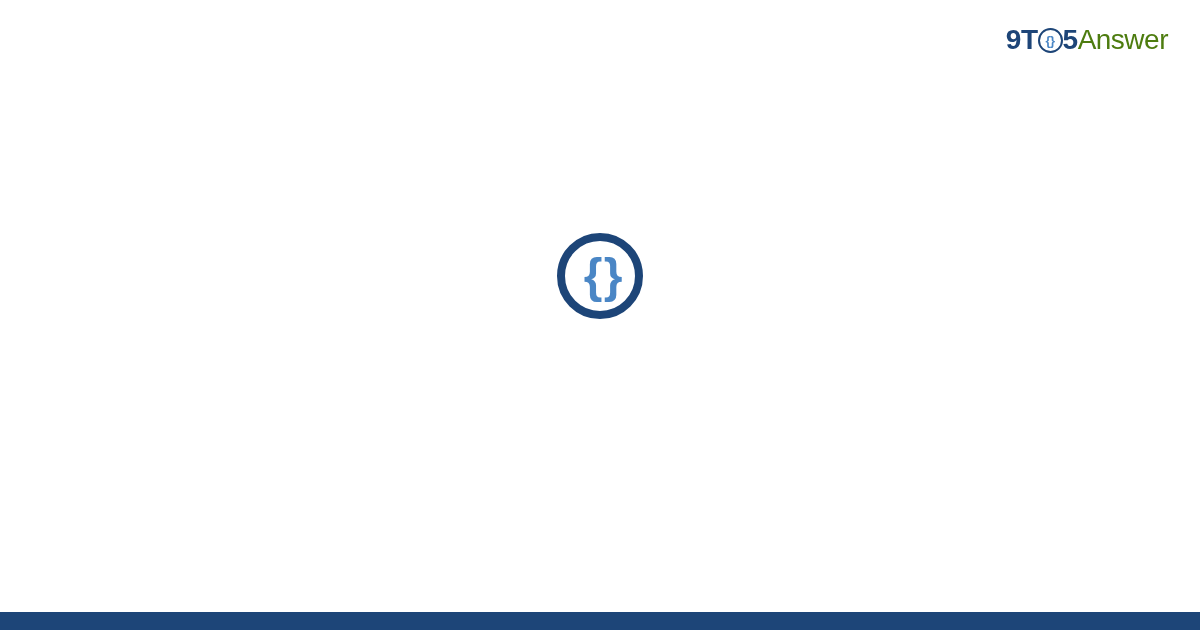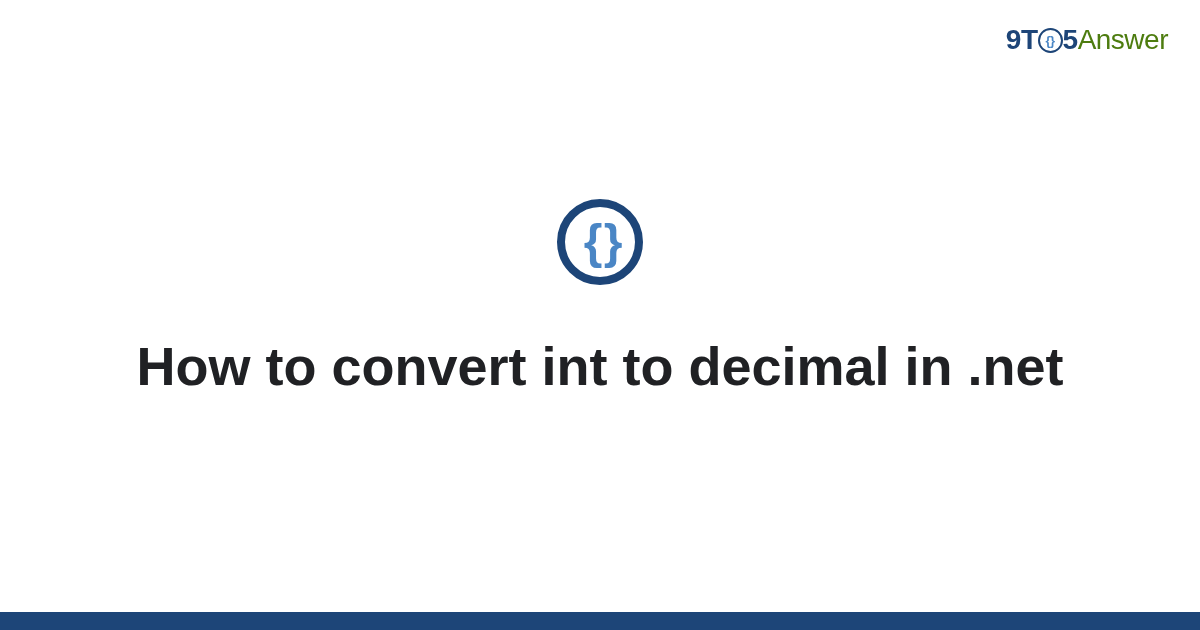--- a/index.html
+++ b/index.html
@@ -102,16 +102,15 @@
 <body>
 
 <div class="header-logo">
   <span class="logo-9t">9T</span><span class="logo-o">{}</span><span class="logo-5">5</span><span class="logo-answer">Answer</span>
 </div>
 
 <div class="content">
   <div class="icon-wrapper">
     <span class="icon-braces">{ }</span>
   </div>
-  <h1 class="title">How to convert int to decimal in .net</h1>
 </div>
 
 <div class="footer-bar"></div>
 
 </body></html>

